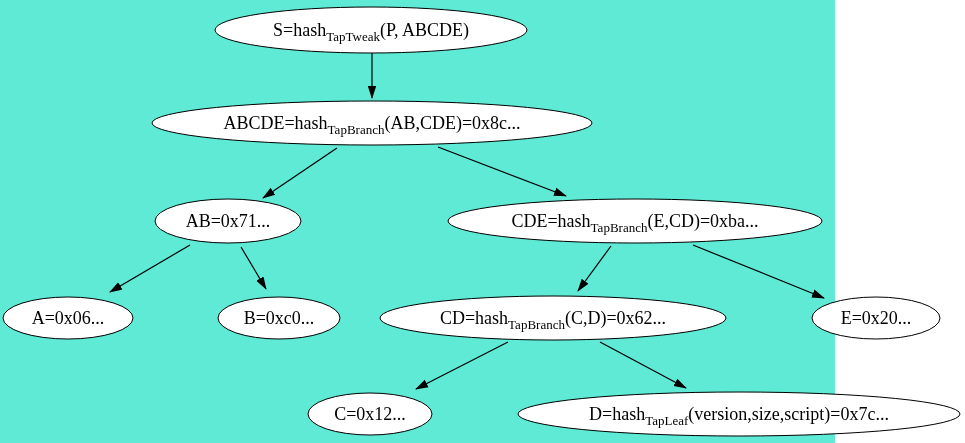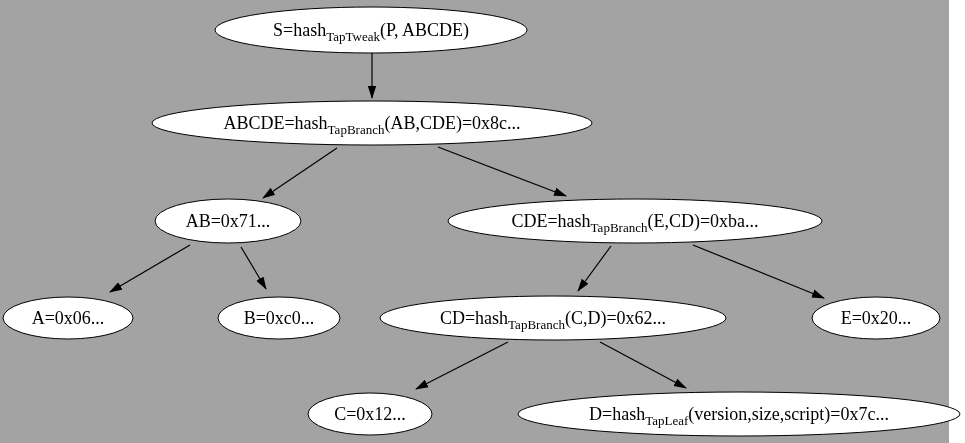--- a/index.html
+++ b/index.html
@@ -4,23 +4,23 @@
 <style>
   html, body {
     margin: 0;
     padding: 0;
     background: #ffffff;
     width: 965px;
     height: 443px;
     overflow: hidden;
   }
   .diagram-wrap {
-    width: 949px;
+    width: 835px;
     height: 443px;
-    background: #a3a3a3;
+    background: #5eead4;
   }
   svg {
     display: block;
     font-family: "Liberation Serif", "DejaVu Serif", serif;
   }
   .node-ellipse {
     fill: #ffffff;
     stroke: #000000;
     stroke-width: 1;
   }

